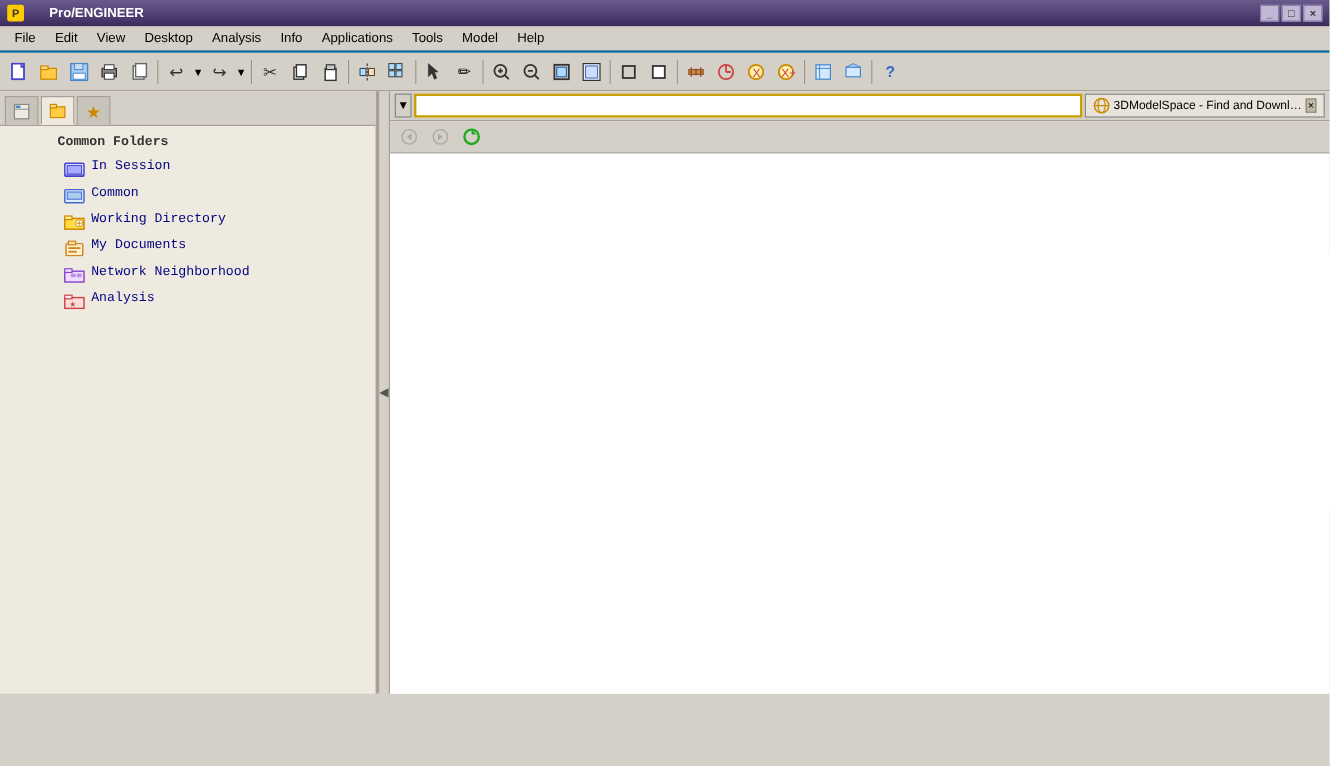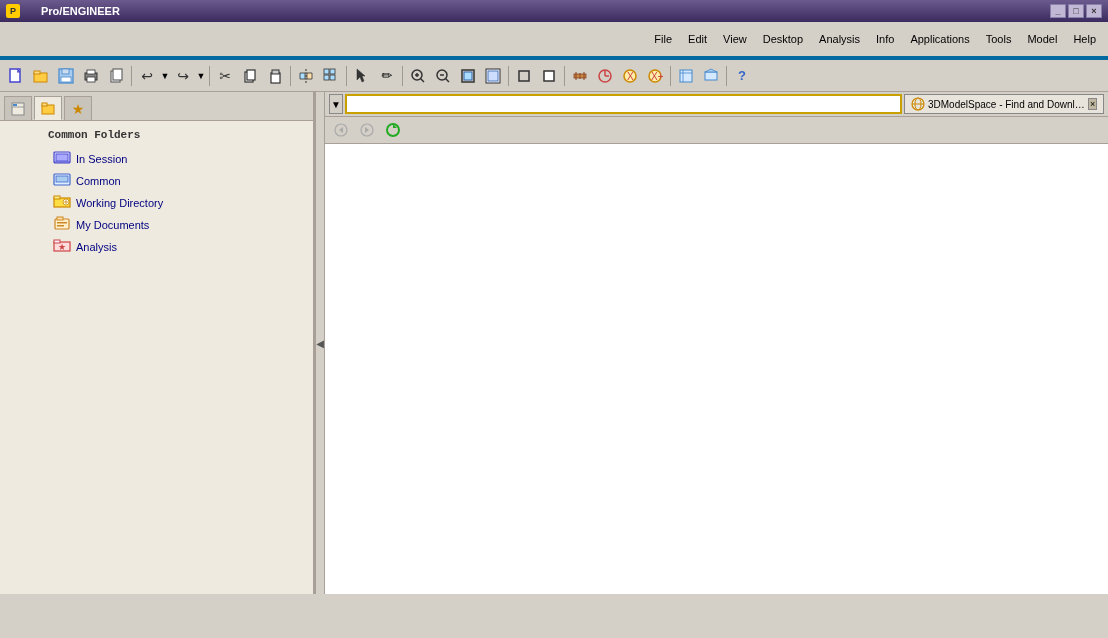--- a/index.html
+++ b/index.html
@@ -53,26 +53,25 @@
       display: flex;
       align-items: center;
       justify-content: center;
       font-size: 9px;
       color: #333;
     }
 
     
     #menu-bar {
       background: #d4d0c8;
-      height: 38px;
+      height: 22px;
       display: flex;
       align-items: center;
       padding: 0 4px;
-      border-bottom: 4px solid #0369a1;
-      justify-content: flex-end;
+      border-bottom: 2px solid #0369a1;
     }
     .menu-item {
       padding: 2px 8px;
       cursor: pointer;
       font-size: 11px;
       color: #000;
     }
 
     
     #toolbar {
@@ -148,25 +147,25 @@
     }
     .folder-section-title {
       font-size: 11px;
       font-weight: bold;
       color: #333;
       margin-bottom: 6px;
       font-family: 'Courier New', monospace;
     }
     .folder-item {
       display: flex;
-      align-items: flex-end;
+      align-items: flex-start;
       padding: 2px 4px;
       cursor: pointer;
       margin-bottom: 2px;
-      font-family: Liberation Sans, sans-serif;
+      font-family: Liberation Mono, monospace;
       font-size: 11px;
       color: #000080;
     }
     .folder-icon {
       width: 20px;
       height: 16px;
       margin-right: 4px;
       display: flex;
       align-items: center;
       justify-content: center;
@@ -559,20 +558,31 @@
           <svg width="18" height="14" viewBox="0 0 18 14">
               <rect x="2" y="3" width="14" height="10" fill="#ffeecc" stroke="#cc8822" stroke-width="1.2" rx="1"></rect>
               <rect x="4" y="1" width="6" height="3" fill="#ffddaa" stroke="#cc8822" stroke-width="1"></rect>
               <rect x="4" y="6" width="10" height="1.5" fill="#cc8822"></rect>
               <rect x="4" y="9" width="7" height="1.5" fill="#cc8822"></rect>
             </svg>
         </div>
         <span>My Documents</span>
       </div>
 
+      <div class="folder-item">
+        <div class="folder-icon">
+          <svg width="18" height="14" viewBox="0 0 18 14">
+              <rect x="1" y="4" width="16" height="9" fill="#eeddff" stroke="#8844cc" stroke-width="1.2"></rect>
+              <rect x="1" y="2" width="6" height="3" fill="#f0eeff" stroke="#8844cc" stroke-width="1"></rect>
+              <rect x="6" y="6" width="4" height="3" fill="#8844cc" opacity="0.5"></rect>
+              <rect x="11" y="6" width="4" height="3" fill="#8844cc" opacity="0.5"></rect>
+            </svg>
+        </div>
+        <span>Network Neighborhood</span>
+      </div>
 
       <div class="folder-item">
         <div class="folder-icon">
           <svg width="18" height="14" viewBox="0 0 18 14">
               <rect x="1" y="4" width="16" height="9" fill="#ffdddd" stroke="#cc4444" stroke-width="1.2"></rect>
               <rect x="1" y="2" width="6" height="3" fill="#ffeeff" stroke="#cc4444" stroke-width="1"></rect>
               <text x="5" y="12" font-size="9" fill="#cc4444">★</text>
             </svg>
         </div>
         <span>Analysis</span>

